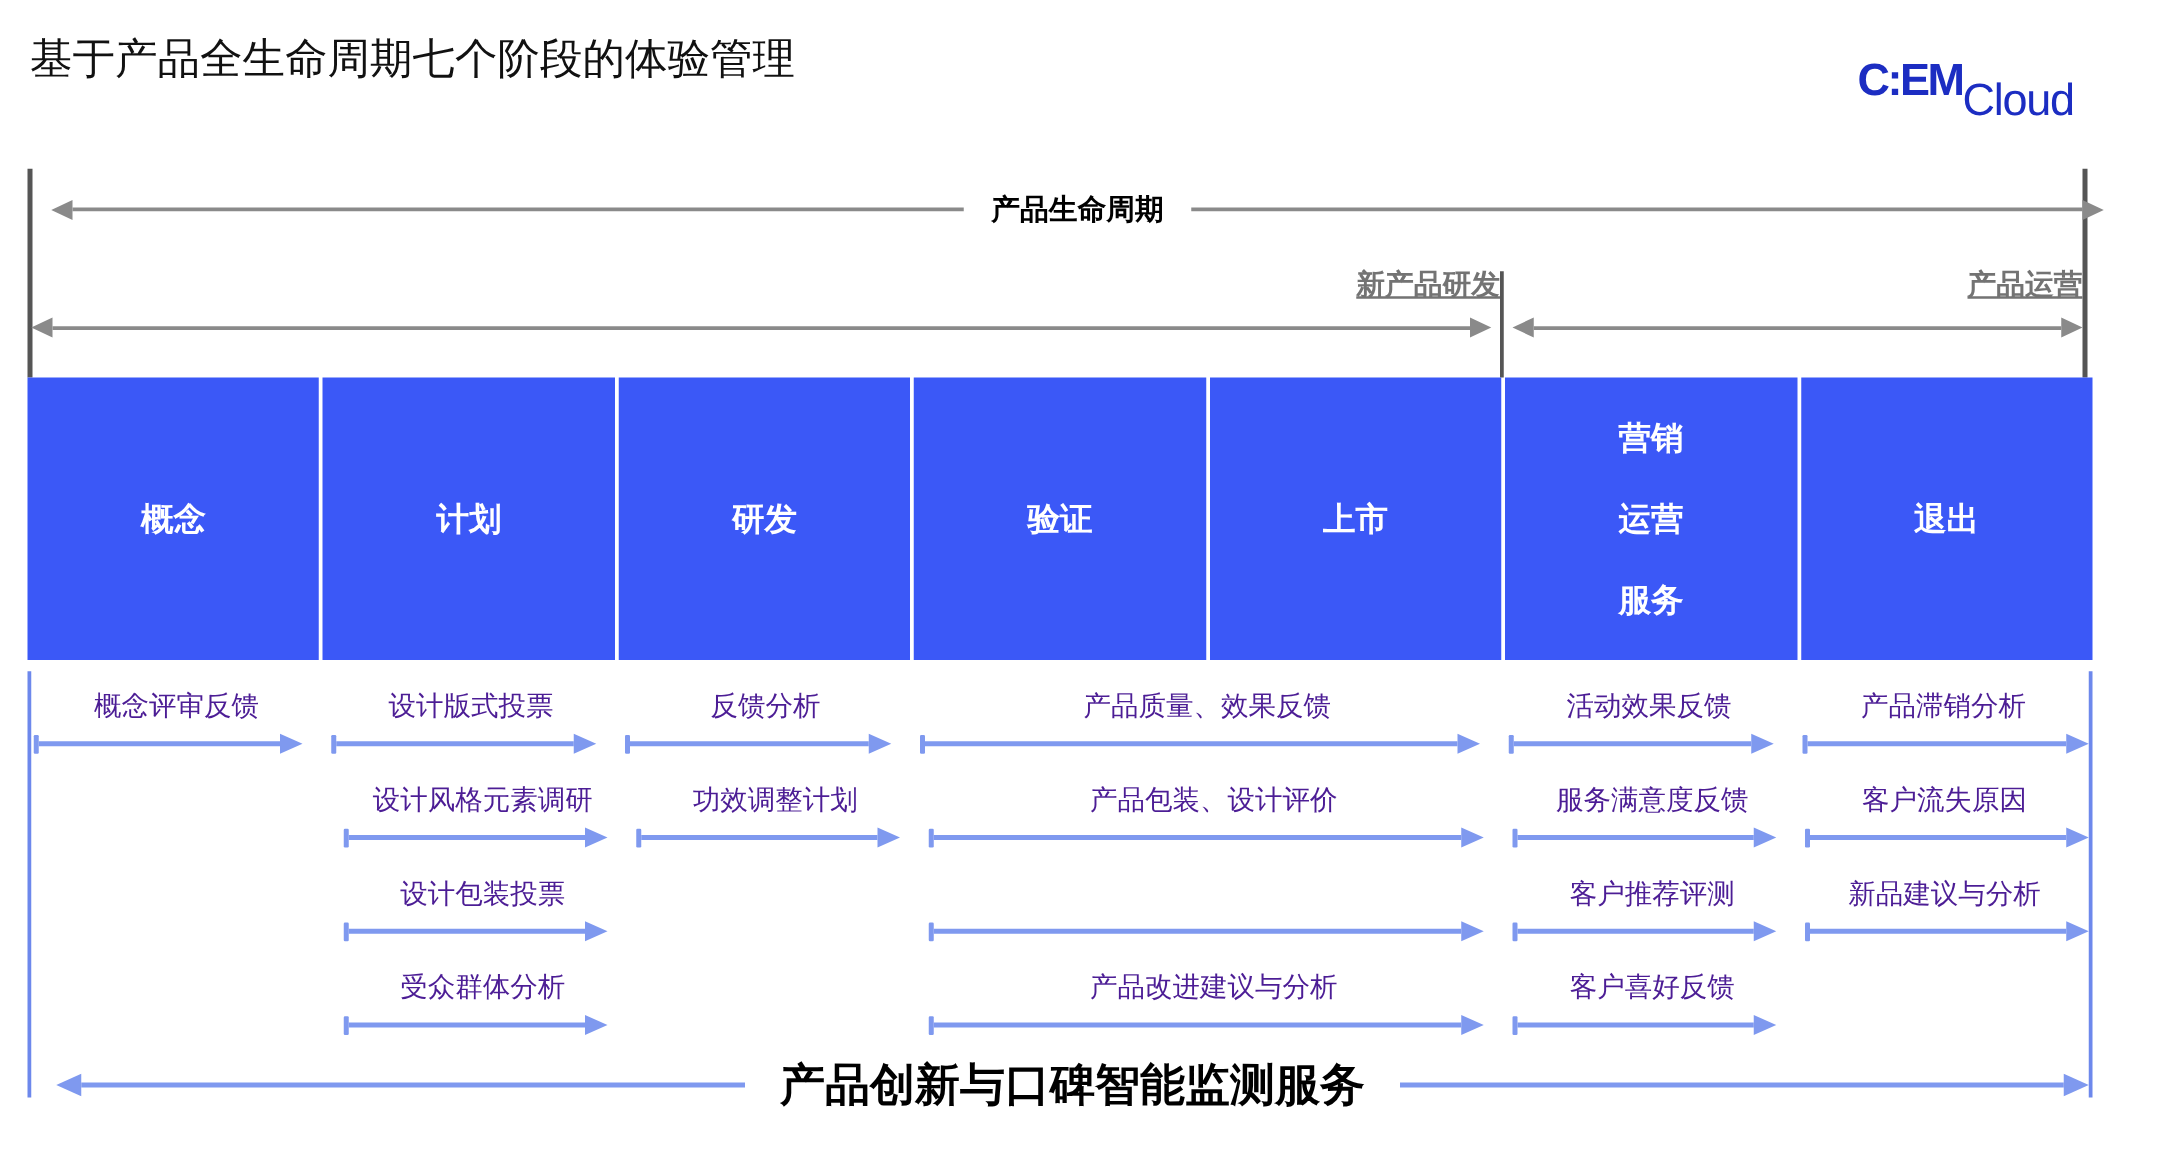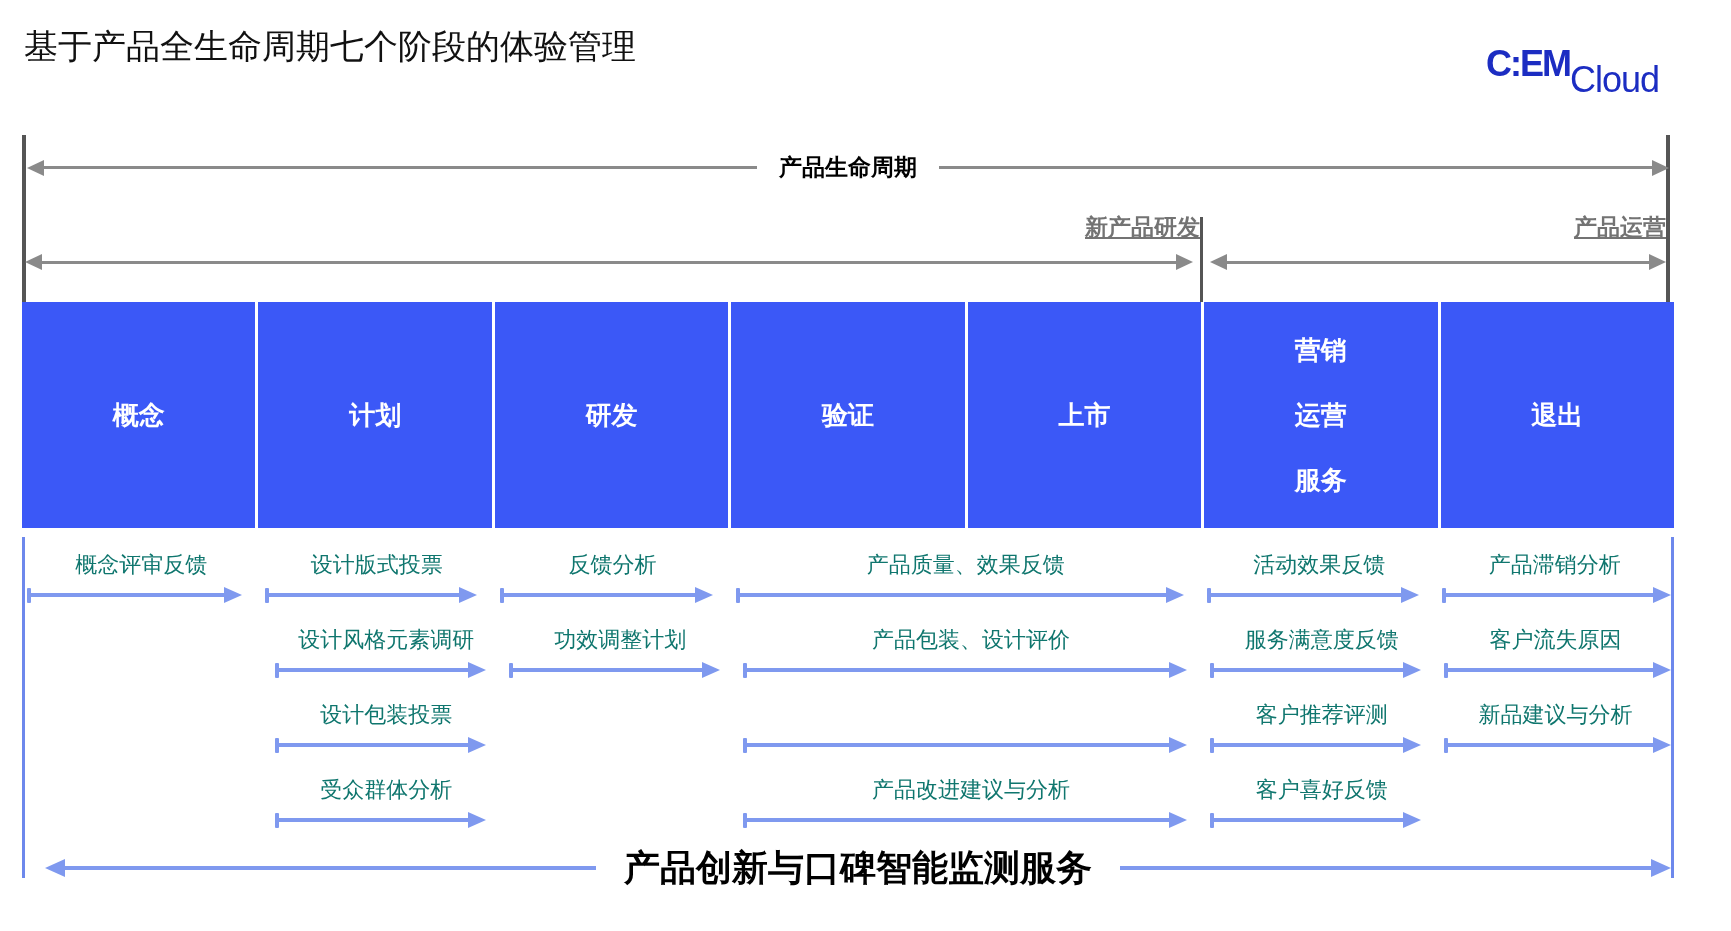--- a/index.html
+++ b/index.html
@@ -24,40 +24,40 @@
   .timeline{position:absolute;left:22px;top:135px;width:1648px;height:167px;}
   .t-bar{position:absolute;top:0;bottom:0;width:4px;background:var(--bar-gray);}
   .t-bar.left{left:0;}
   .t-bar.right{left:1644px;}
   .t-divider{position:absolute;left:1178px;top:82px;bottom:0;width:3px;background:var(--bar-gray);}
   .darrow{display:flex;align-items:center;}
   .gh{width:0;height:0;border-top:8px solid transparent;border-bottom:8px solid transparent;}
   .gh.l{border-right:17px solid var(--arrow-gray);}
   .gh.r{border-left:17px solid var(--arrow-gray);}
   .gl{flex:1;height:3px;background:var(--arrow-gray);}
-  .t-arrow1{position:absolute;left:5px;width:1642px;top:17px;align-items:center;}
+  .t-arrow1{position:absolute;left:19px;width:1642px;top:17px;align-items:center;}
   .t-arrow-label{padding:0 22px;font-size:23px;font-weight:700;color:#000;white-space:nowrap;}
   .t-sublabel{position:absolute;top:77px;font-size:23px;font-weight:700;color:#737373;text-align:right;text-decoration:underline;}
   .t-sublabel.dev{left:0;width:1178px;}
   .t-sublabel.op{left:1186px;width:458px;}
   .t-arrow2a{position:absolute;top:119px;left:3px;width:1168px;}
   .t-arrow2b{position:absolute;top:119px;left:1188px;width:456px;}
 
   
   .stage-row{position:absolute;left:22px;top:302px;width:1652px;height:226px;display:grid;grid-template-columns:repeat(7,1fr);gap:3px;}
   .stage-cell{background:var(--stage-blue);display:flex;flex-direction:column;align-items:center;justify-content:center;gap:30px;}
   .stage-line{color:#fff;font-size:26px;font-weight:700;white-space:nowrap;}
 
   
   .feedback{position:absolute;left:22px;top:537px;width:1652px;height:341px;border-left:3px solid var(--line-blue);border-right:3px solid var(--line-blue);}
   .fb-row{display:grid;grid-template-columns:repeat(7,1fr);gap:3px;}
   .fb-row.r1{margin-top:13px;}
   .fb-row.rn{margin-top:22px;padding-left:12px;}
   .fb-item{display:flex;flex-direction:column;justify-content:flex-end;}
-  .fb-label{text-align:center;font-size:22px;color:#0f766e;margin-bottom:7px;white-space:nowrap;}
+  .fb-label{text-align:center;font-size:22px;color:#4c1d95;margin-bottom:7px;white-space:nowrap;}
   .fb-arrow{height:16px;display:flex;align-items:center;margin:0 16px 0 4px;}
   .fb-arrow.first{margin-left:2px;}
   .fb-arrow.flush{margin-right:0;}
   .fb-tick{width:4px;height:15px;background:var(--arrow-blue);border-radius:1px;}
   .fb-line{flex:1;height:4px;background:var(--arrow-blue);}
   .fb-head{width:0;height:0;border-top:8px solid transparent;border-bottom:8px solid transparent;border-left:18px solid var(--arrow-blue);}
 
   
   .bottom-arrow{display:flex;align-items:center;margin-top:16px;height:48px;padding-left:20px;}
   .bh{width:0;height:0;border-top:9px solid transparent;border-bottom:9px solid transparent;}

